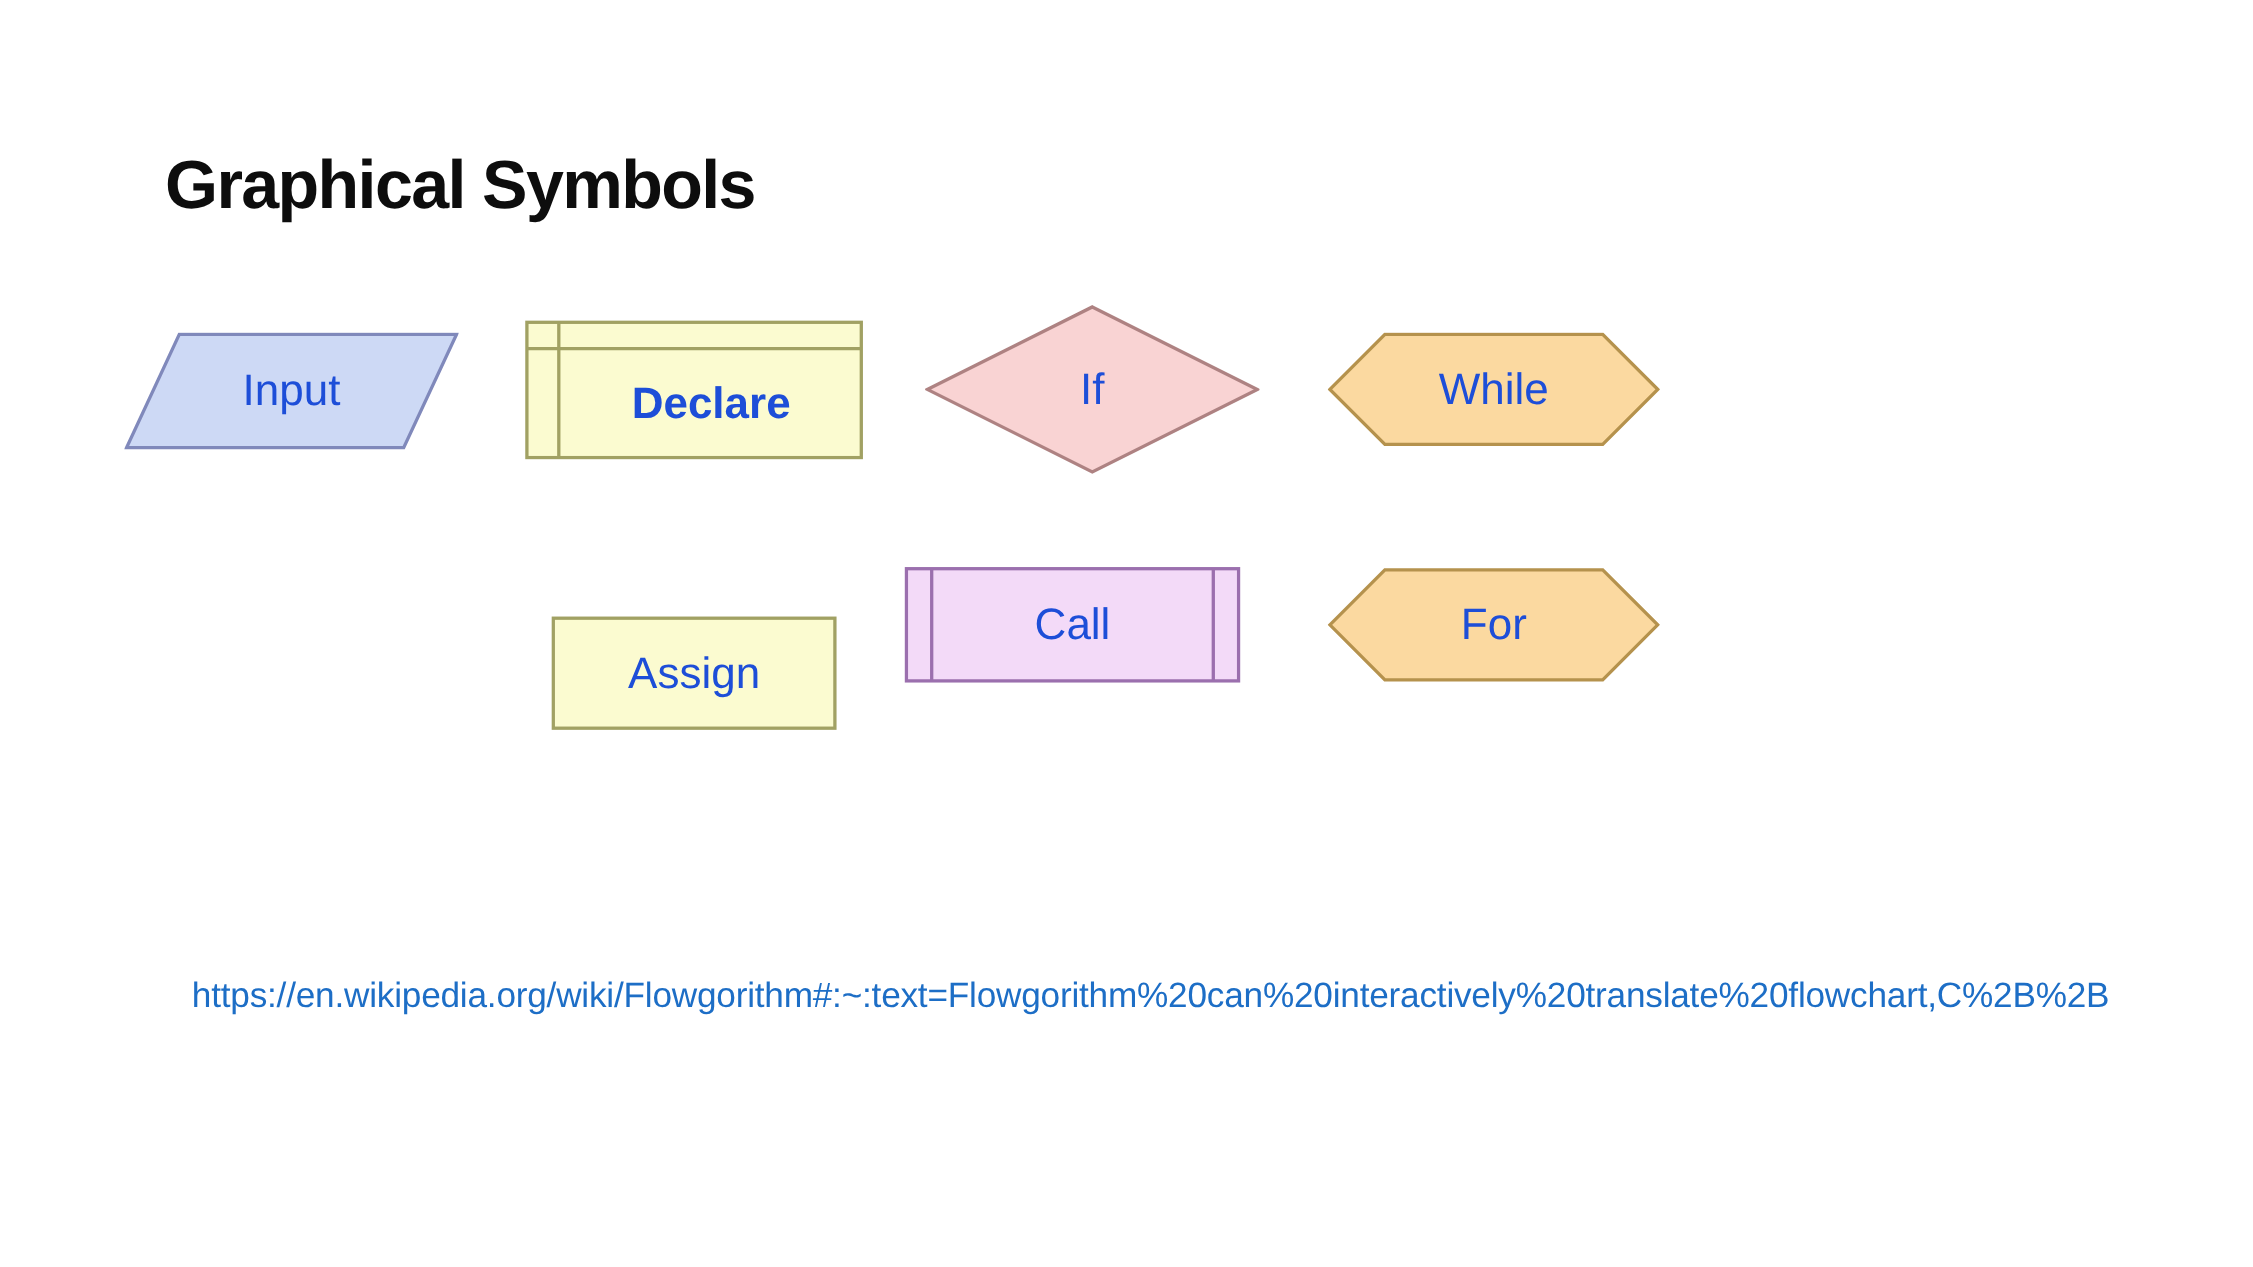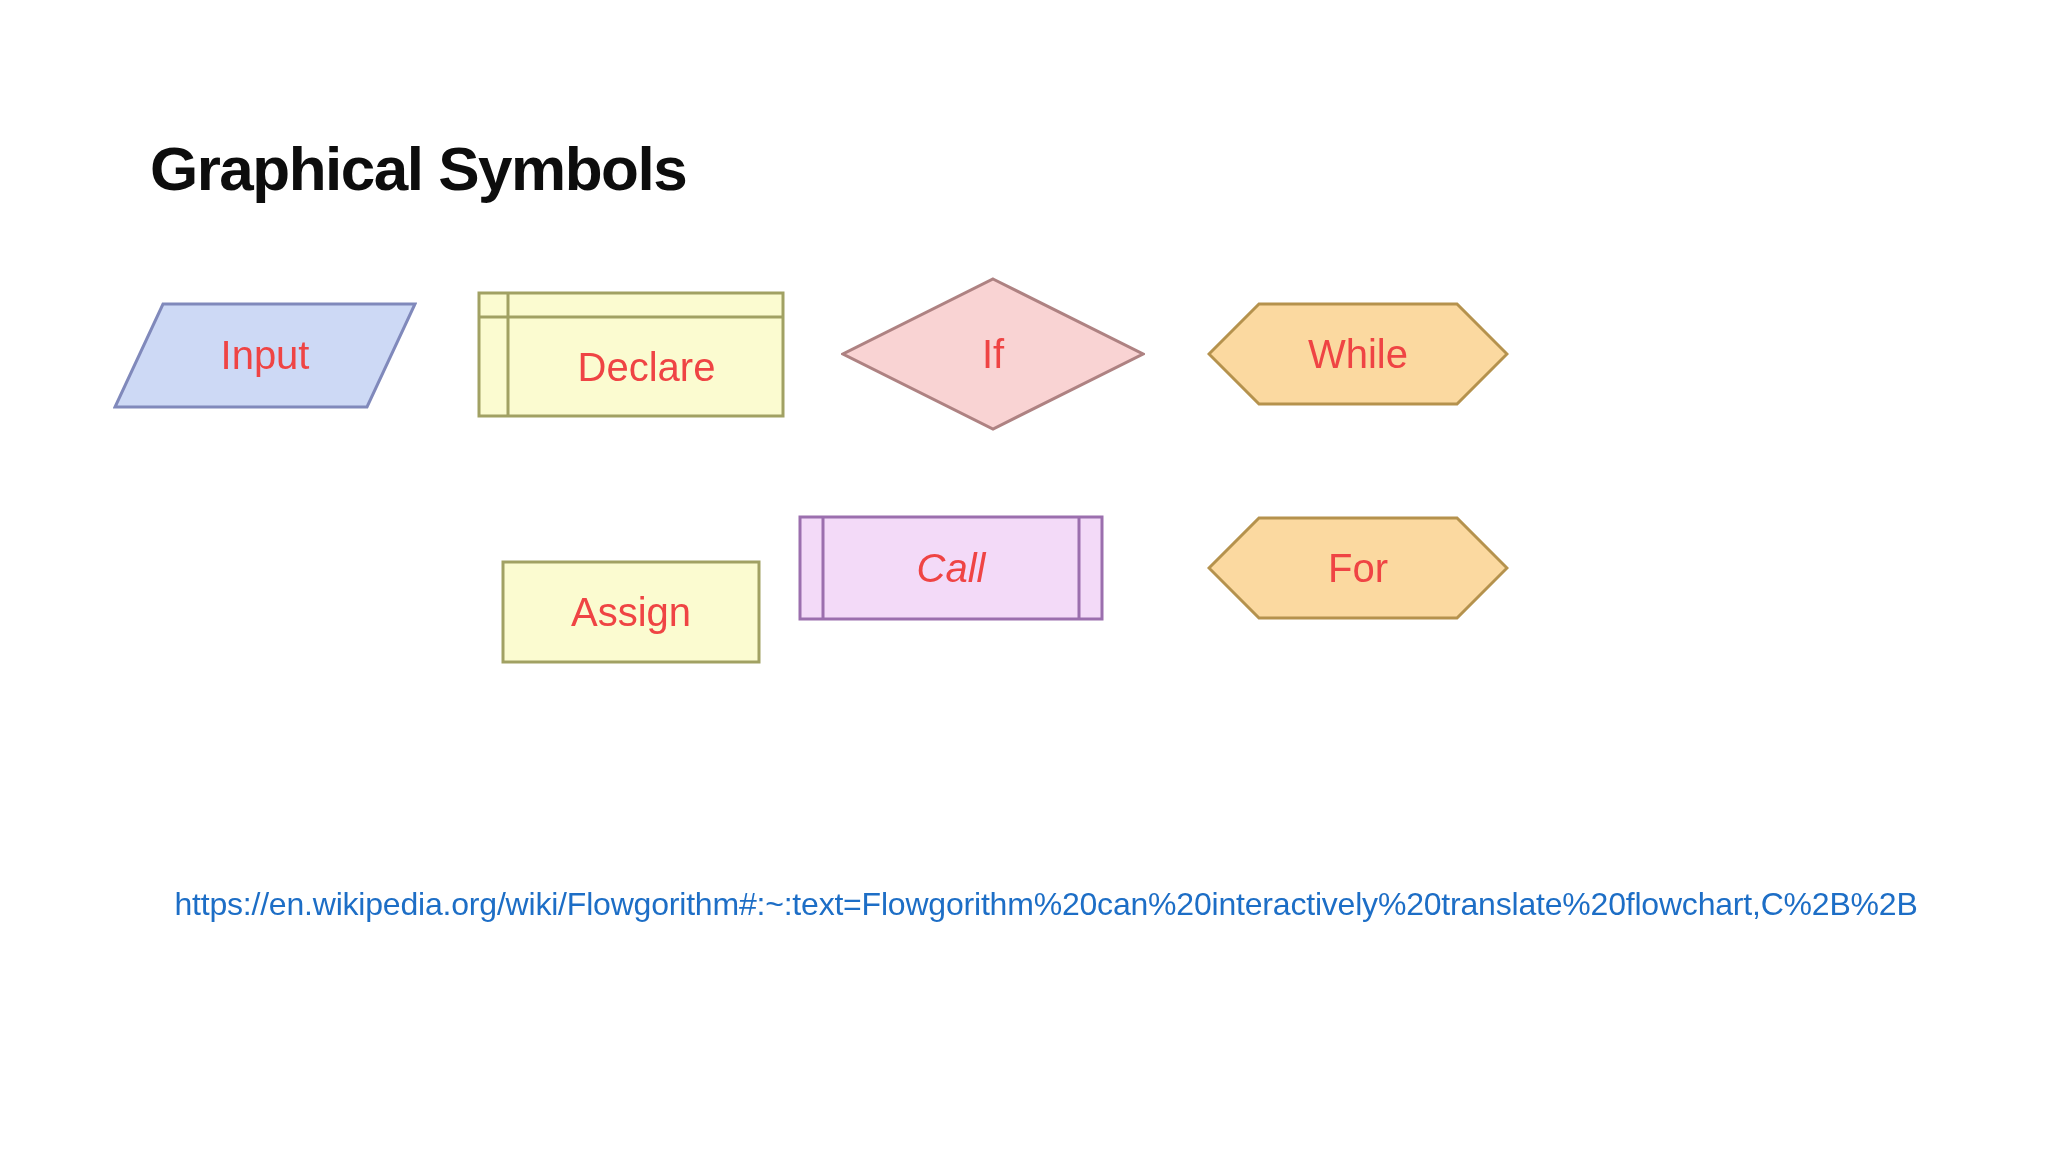--- a/index.html
+++ b/index.html
@@ -35,31 +35,31 @@
     width: 100%; height: 100%;
     display: block;
   }
   .sym .lbl {
     position: absolute;
     inset: 0;
     display: flex;
     align-items: center;
     justify-content: center;
     font-size: 40px;
-    color: #ef4444;
+    color: #1d4ed8;
     white-space: nowrap;
   }
   
   .sym-input   { left: 113px;  top: 302px; width: 304px; height: 107px; }
-  .sym-declare { left: 477px;  top: 291px; width: 308px; height: 127px; }
+  .sym-declare { left: 477px;  top: 291px; width: 308px; height: 127px; font-weight: bold; }
   .sym-if      { left: 841px;  top: 277px; width: 304px; height: 154px; }
   .sym-while   { left: 1207px; top: 302px; width: 302px; height: 104px; }
   .sym-output  { left: 113px;  top: 518px; width: 304px; height: 107px; }
   .sym-assign  { left: 501px;  top: 516px; width: 260px; height: 104px; margin-top: 44px; }
-  .sym-call    { left: 798px;  top: 515px; width: 306px; height: 106px; font-style: italic; }
+  .sym-call    { left: 822px;  top: 515px; width: 306px; height: 106px; }
   .sym-for     { left: 1207px; top: 516px; width: 302px; height: 104px; }
   .sym-do      { left: 1207px; top: 731px; width: 302px; height: 104px; }
   
   .sym-declare .lbl { left: 31px; top: 26px; }
   .source-link {
     position: absolute;
     left: 1046px;
     top: 886px;
     transform: translateX(-50%);
     font-size: 32px;

